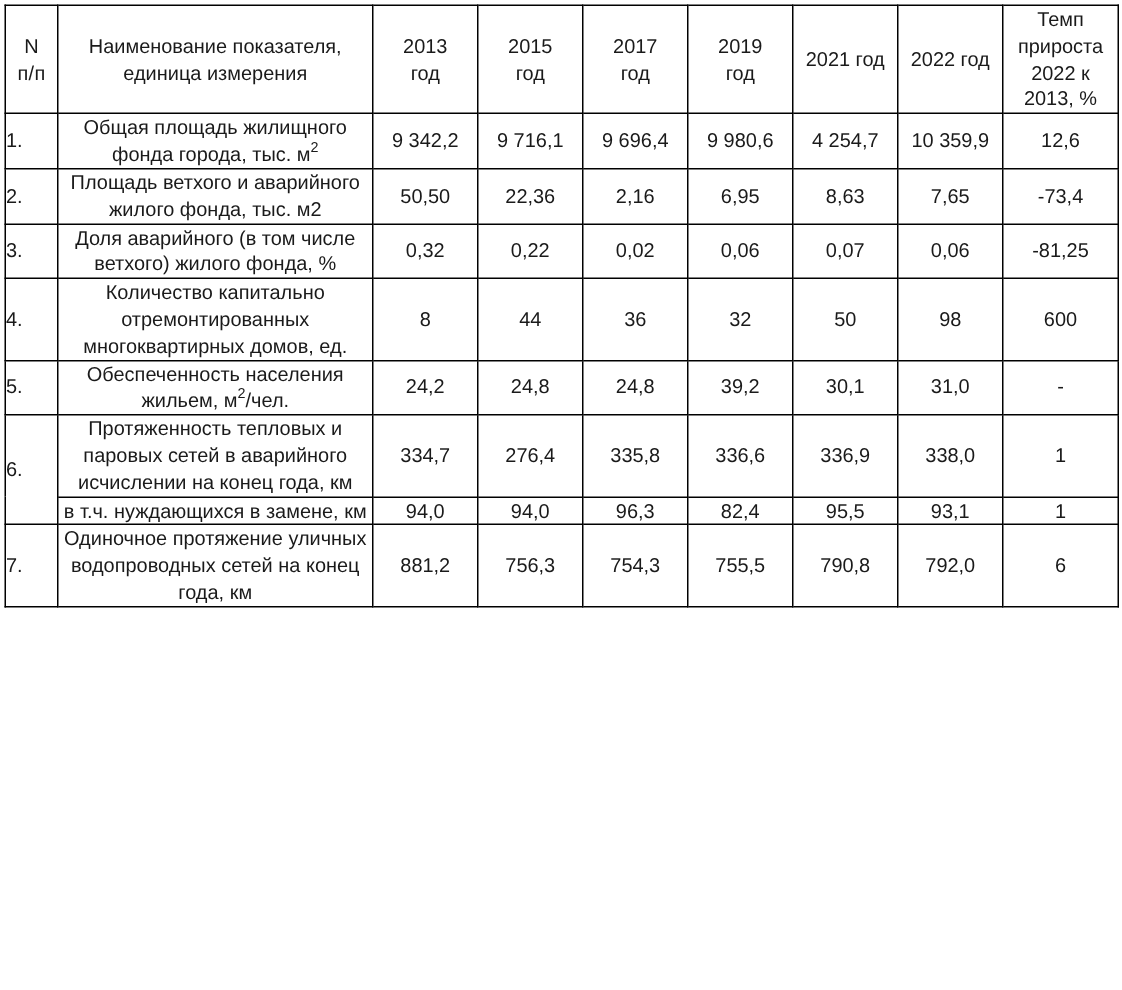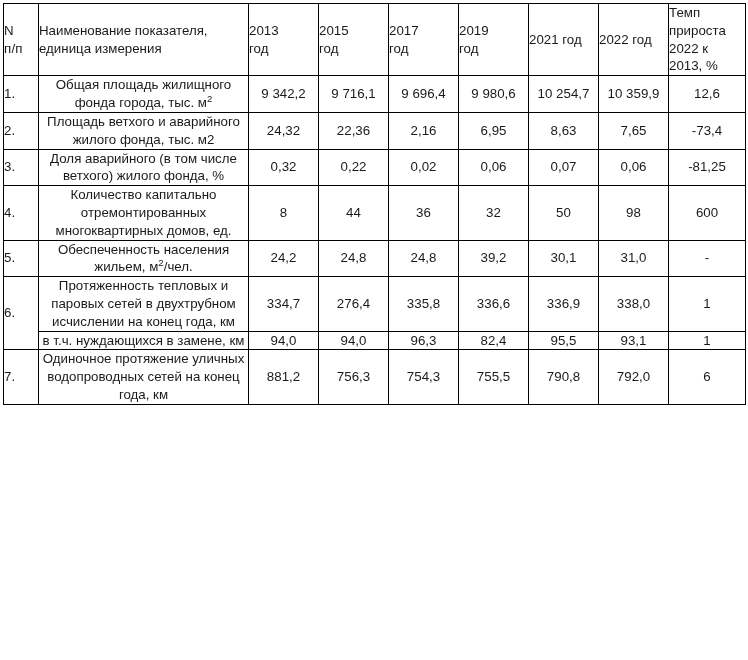--- a/index.html
+++ b/index.html
@@ -31,21 +31,21 @@
   
   col.c-num    {width:35px;}
   col.c-name   {width:210px;}
   col.c-y      {width:70px;}
   col.c-y2     {width:70px;}
   col.c-rate   {width:77px;}
 
   
   thead td{
     vertical-align:top;
-    text-align:left;
+    text-align:center;
     padding:7px 4px 4px 4px;
   }
   td.hdr-num{
     font-weight:bold;
     letter-spacing:0.2px;
   }
   td.hdr-name{
     padding-left:8px;
     padding-right:8px;
   }
@@ -134,28 +134,28 @@
       </tr>
     </thead>
     <tbody id="tbody">
         <tr>
           <td class="num-cell">1.</td>
           <td class="name-cell">Общая площадь жилищного фонда города, тыс. м<sup>2</sup></td>
           <td class="val-cell">9 342,2</td>
           <td class="val-cell">9 716,1</td>
           <td class="val-cell">9 696,4</td>
           <td class="val-cell">9 980,6</td>
-          <td class="val-cell">10 254,7</td>
+          <td class="val-cell">4 254,7</td>
           <td class="val-cell">10 359,9</td>
           <td class="val-cell">12,6</td>
         </tr>
         <tr>
           <td class="num-cell">2.</td>
           <td class="name-cell">Площадь ветхого и аварийного жилого фонда, тыс. м2</td>
-          <td class="val-cell">24,32</td>
+          <td class="val-cell">50,50</td>
           <td class="val-cell">22,36</td>
           <td class="val-cell">2,16</td>
           <td class="val-cell">6,95</td>
           <td class="val-cell">8,63</td>
           <td class="val-cell">7,65</td>
           <td class="val-cell">-73,4</td>
         </tr>
         <tr>
           <td class="num-cell">3.</td>
           <td class="name-cell">Доля аварийного (в том числе ветхого) жилого фонда, %</td>
@@ -184,21 +184,21 @@
           <td class="val-cell">24,2</td>
           <td class="val-cell">24,8</td>
           <td class="val-cell">24,8</td>
           <td class="val-cell">39,2</td>
           <td class="val-cell">30,1</td>
           <td class="val-cell">31,0</td>
           <td class="val-cell">-</td>
         </tr>
         <tr>
           <td class="num-cell" rowspan="2">6.</td>
-          <td class="name-cell">Протяженность тепловых и паровых сетей в двухтрубном исчислении на конец года, км</td>
+          <td class="name-cell">Протяженность тепловых и паровых сетей в аварийного исчислении на конец года, км</td>
           <td class="val-cell">334,7</td>
           <td class="val-cell">276,4</td>
           <td class="val-cell">335,8</td>
           <td class="val-cell">336,6</td>
           <td class="val-cell">336,9</td>
           <td class="val-cell">338,0</td>
           <td class="val-cell">1</td>
         </tr>
         <tr>
           <td class="name-cell">в т.ч. нуждающихся в замене, км</td>

